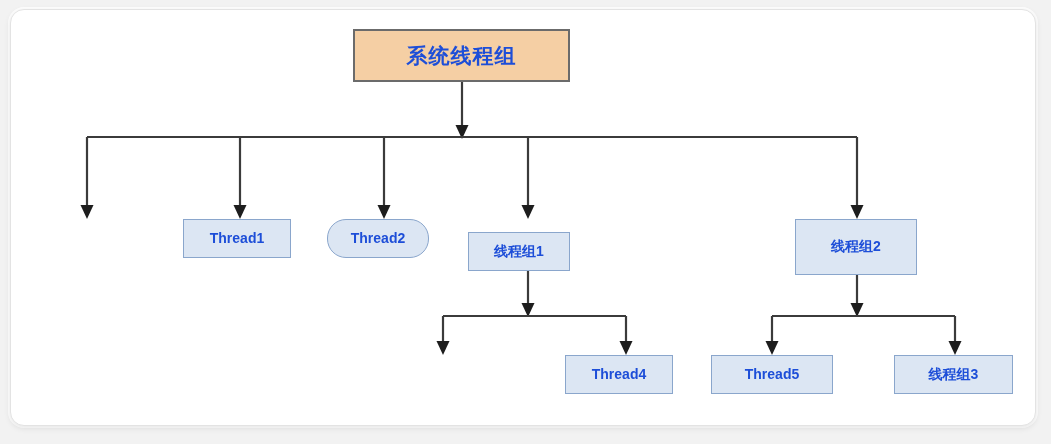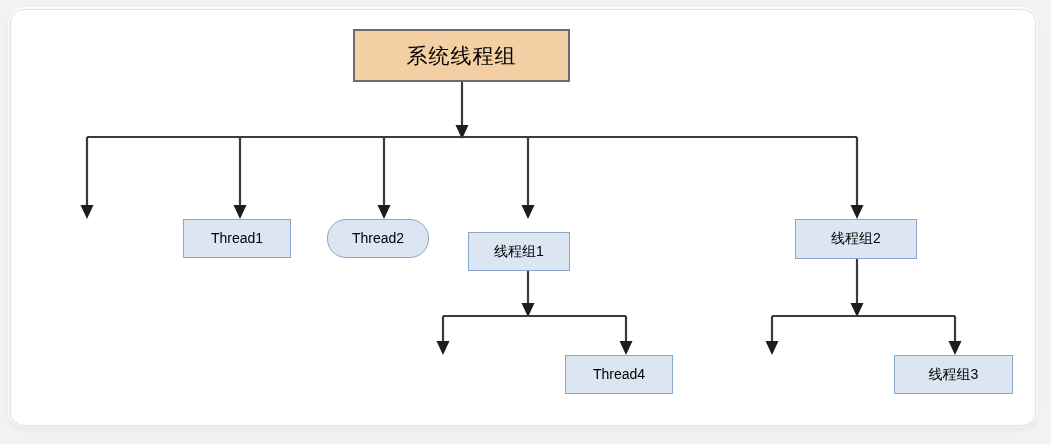--- a/index.html
+++ b/index.html
@@ -38,22 +38,22 @@
     height: 444px;
   }
   .node {
     position: absolute;
     box-sizing: border-box;
     display: flex;
     align-items: center;
     justify-content: center;
     text-align: center;
     line-height: 1.1;
-    color: #000000;
-    font-weight: normal;
+    color: #1d4ed8;
+    font-weight: bold;
     white-space: nowrap;
   }
   .node.root {
     background: #f5cfa4;
     border: 2px solid #6b6b6b;
     font-size: 21px;
     letter-spacing: 1px;
   }
   .node.blue {
     background: #dce6f3;
@@ -127,22 +127,23 @@
 
     <div class="node root" style="left:353px; top:29px; width:217px; height:53px;">系统线程组</div>
 
 
     <div class="node blue" style="left:183px; top:219px; width:108px; height:39px;">Thread1</div>
 
     <div class="node blue" style="left:327px; top:219px; width:102px; height:39px;border-radius:19px;">Thread2</div>
 
     <div class="node blue" style="left:468px; top:232px; width:102px; height:39px;">线程组1</div>
 
-    <div class="node blue" style="left:795px; top:219px; width:122px; height:40px;">线程组2</div>
+    <div class="node blue" style="left:795px; top:219px; width:122px; height:56px;">线程组2</div>
 
 
     <div class="node blue" style="left:565px; top:355px; width:108px; height:39px;">Thread4</div>
 
+    <div class="node blue" style="left:711px; top:355px; width:122px; height:39px;">Thread5</div>
 
     <div class="node blue" style="left:894px; top:355px; width:119px; height:39px;">线程组3</div>
 
   </div>
 </div>
 
 </body></html>

